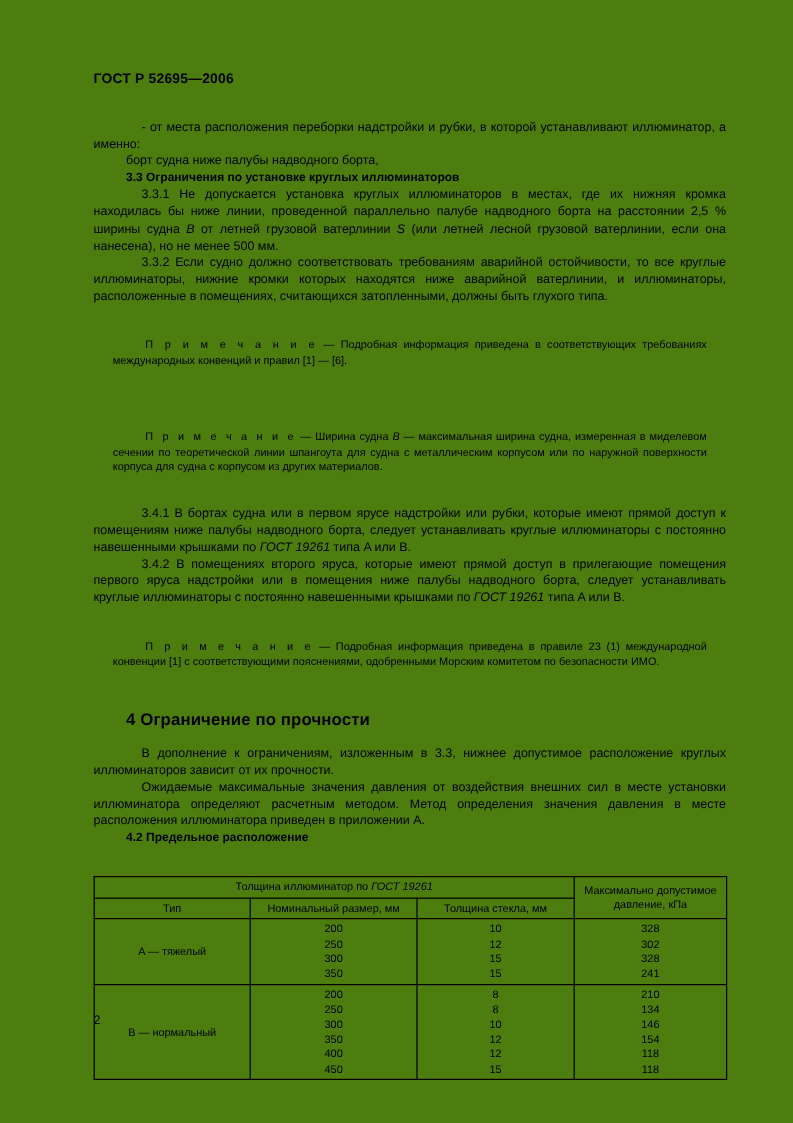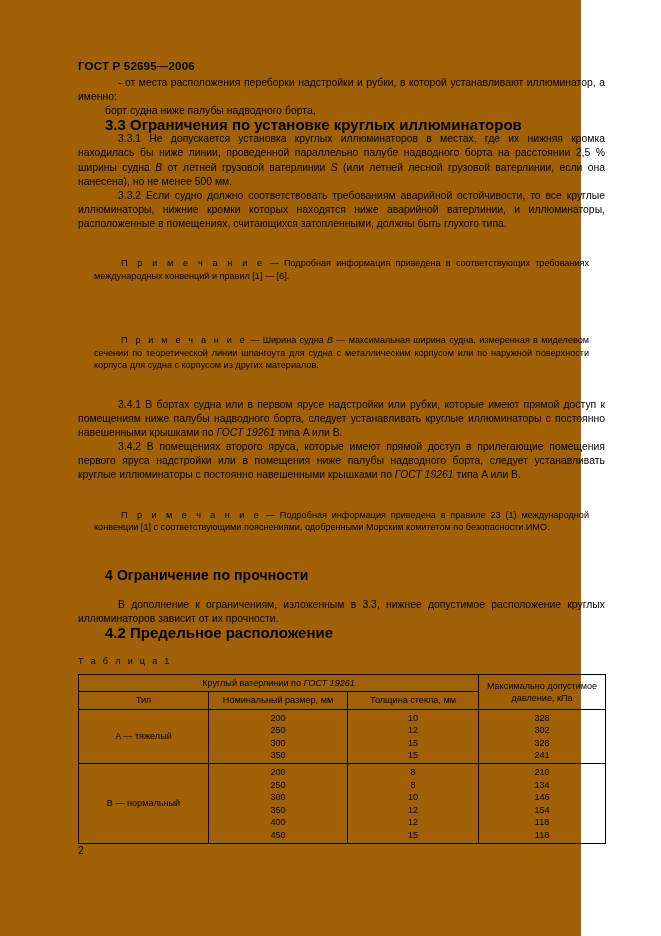--- a/index.html
+++ b/index.html
@@ -11,50 +11,50 @@
     width: 661px;
     height: 936px;
     font-family: "Liberation Sans", sans-serif;
     color: #000000;
     position: relative;
     overflow: hidden;
   }
   .page {
     position: absolute;
     left: 0; top: 0;
-    width: 581px;
+    width: 661px;
     height: 936px;
-    background: #a16207;
+    background: #4d7c0f;
   }
   .header {
     position: absolute;
     left: 78px;
     top: 60px;
     font-size: 11.5px;
     font-weight: bold;
     letter-spacing: 0.2px;
   }
   .content {
     position: absolute;
     left: 78px;
-    top: 76px;
+    top: 100px;
     width: 527px;
   }
   p {
     margin: 0;
     font-size: 10.4px;
     line-height: 14.1px;
     text-align: justify;
     text-justify: inter-word;
   }
   p.indent { text-indent: 27px; }
   p.indent2 { text-indent: 40px; }
   .h3 {
     font-weight: bold;
-    font-size: 15px;
+    font-size: 10px;
     line-height: 14.1px;
     margin: 0;
     text-indent: 27px;
   }
   .h2 {
     font-weight: bold;
     font-size: 14px;
     line-height: 18px;
     margin: 0;
     text-indent: 27px;
@@ -148,38 +148,38 @@
 
     <div class="gap16"></div>
 
     <div class="h2">4  Ограничение по прочности</div>
 
     <div class="gap14"></div>
 
     <p class="indent2">В дополнение к ограничениям, изложенным в 3.3, нижнее допустимое расположение круглых иллюминаторов зависит от их прочности.</p>
 
 
+    <p class="indent2">Ожидаемые максимальные значения давления от воздействия внешних сил в месте установки иллюминатора определяют расчетным методом. Метод определения значения давления в месте расположения иллюминатора приведен в приложении А.</p>
 
     <div class="h3">4.2  Предельное расположение</div>
 
 
     <div class="gap16"></div>
 
-    <div class="tbl-caption">Т а б л и ц а  1</div>
 
     <table class="gost">
       <colgroup>
         <col class="col-type">
         <col class="col-nom">
         <col class="col-thk">
         <col class="col-max">
       </colgroup>
       <thead>
         <tr>
-          <th class="outer-top" colspan="3"><span>Круглый ватерлинии по </span><i>ГОСТ 19261</i></th>
+          <th class="outer-top" colspan="3"><span>Толщина иллюминатор по </span><i>ГОСТ 19261</i></th>
           <th class="outer-top" rowspan="2">Максимально допустимое давление, кПа</th>
         </tr>
         <tr>
           <th>Тип</th>
           <th>Номинальный размер, мм</th>
           <th>Толщина стекла, мм</th>
         </tr>
       </thead>
       <tbody>
         <tr>

